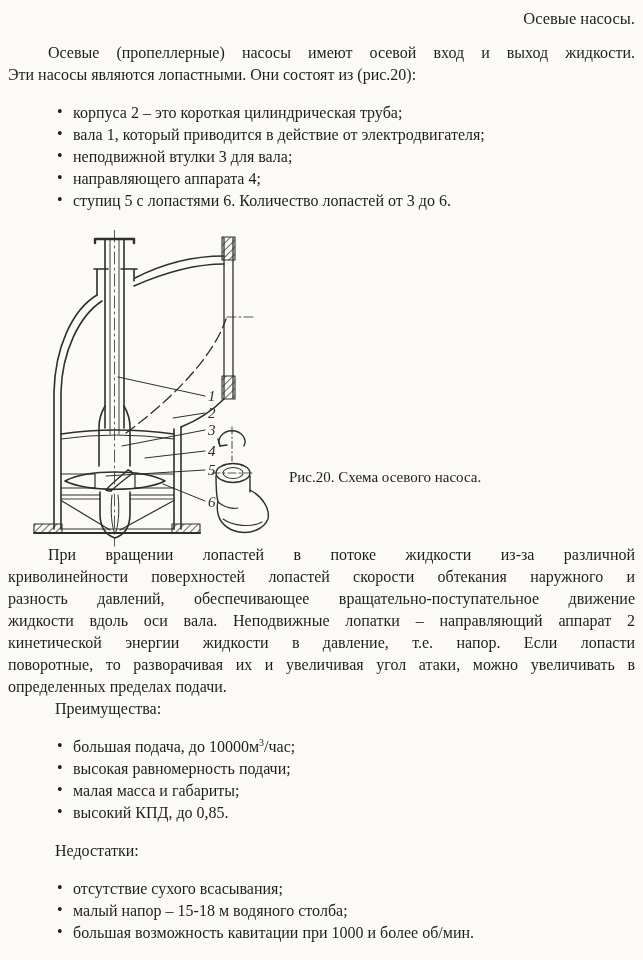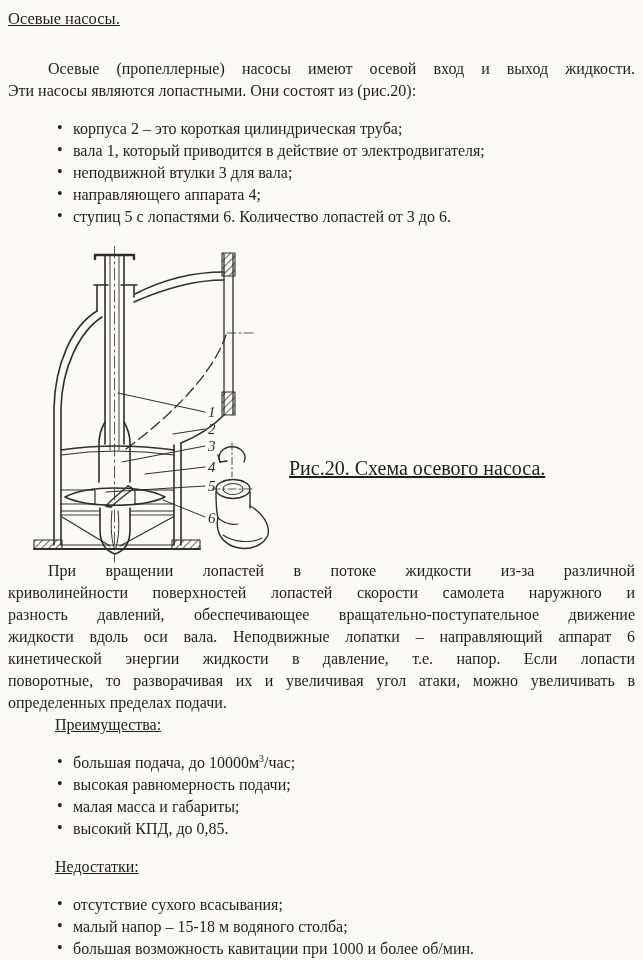--- a/index.html
+++ b/index.html
@@ -7,39 +7,38 @@
     width:643px; height:960px; overflow:hidden;
     background:#fbfaf6;
     color:#1e1e1e;
     font-family:"Liberation Serif","DejaVu Serif",serif;
   }
   .page { padding:8px 8px 0 8px; }
   .ln { font-size:16px; line-height:22px; white-space:normal; }
   .j { text-align:justify; text-align-last:justify;font-family:Liberation Serif, serif; }
   .indent { text-indent:40px; }
   .title {
-    font-size:16.5px; line-height:22px; text-align:left;
-    text-decoration:underline; margin:0 0 28px 0;
+    font-size:16.5px; line-height:22px; text-align:right;
+    margin:0 0 12px 0;
   }
   ul.blist { list-style:none; margin:16px; padding:0; }
   ul.blist li {
     position:relative; padding-left:49px;
     font-size:16px; line-height:22px;
   }
   ul.blist li::before {
     content:"\2022";
     position:absolute; left:33px; top:-1px; font-size:16px;
   }
   .subhead {
     margin-left:47px; font-size:16px; line-height:22px;
-    text-decoration:underline;
   }
   .figure { position:relative; height:316px; }
   .figure svg { position:absolute; left:24px; top:2px; }
-  .caption { position:absolute; left:281px; top:214px; font-size:20px; line-height:20px;text-decoration:underline; }
+  .caption { position:absolute; left:281px; top:239px; font-size:15px; line-height:20px; }
   sup { font-size:10px; line-height:0; vertical-align:super; }
 </style>
 </head>
 <body>
 
 <div class="page">
 
   <div class="title">Осевые насосы.</div>
 
   <div class="para">
@@ -159,23 +158,23 @@
         <text x="176" y="226">4</text>
         <text x="176" y="245">5</text>
         <text x="176" y="277">6</text>
       </g>
     </svg>
     <div class="caption">Рис.20. Схема осевого насоса.</div>
   </div>
 
   <div class="para">
     <div class="ln j indent">При вращении лопастей в потоке жидкости из-за различной</div>
-    <div class="ln j">криволинейности поверхностей лопастей  скорости самолета наружного и</div>
+    <div class="ln j">криволинейности поверхностей лопастей  скорости обтекания наружного и</div>
     <div class="ln j">разность давлений, обеспечивающее вращательно-поступательное движение</div>
-    <div class="ln j">жидкости вдоль оси вала. Неподвижные лопатки – направляющий аппарат 6</div>
+    <div class="ln j">жидкости вдоль оси вала. Неподвижные лопатки – направляющий аппарат 2</div>
     <div class="ln j">кинетической энергии жидкости в давление, т.е. напор. Если лопасти</div>
     <div class="ln j">поворотные, то разворачивая их и увеличивая угол атаки, можно увеличивать в</div>
     <div class="ln">определенных пределах подачи.</div>
   </div>
 
   <div class="subhead">Преимущества:</div>
 
   <ul class="blist">
     <li class="ln"><span>большая подача, до 10000м</span><sup>3</sup><span>/час;</span></li>
     <li class="ln">высокая равномерность подачи;</li>

